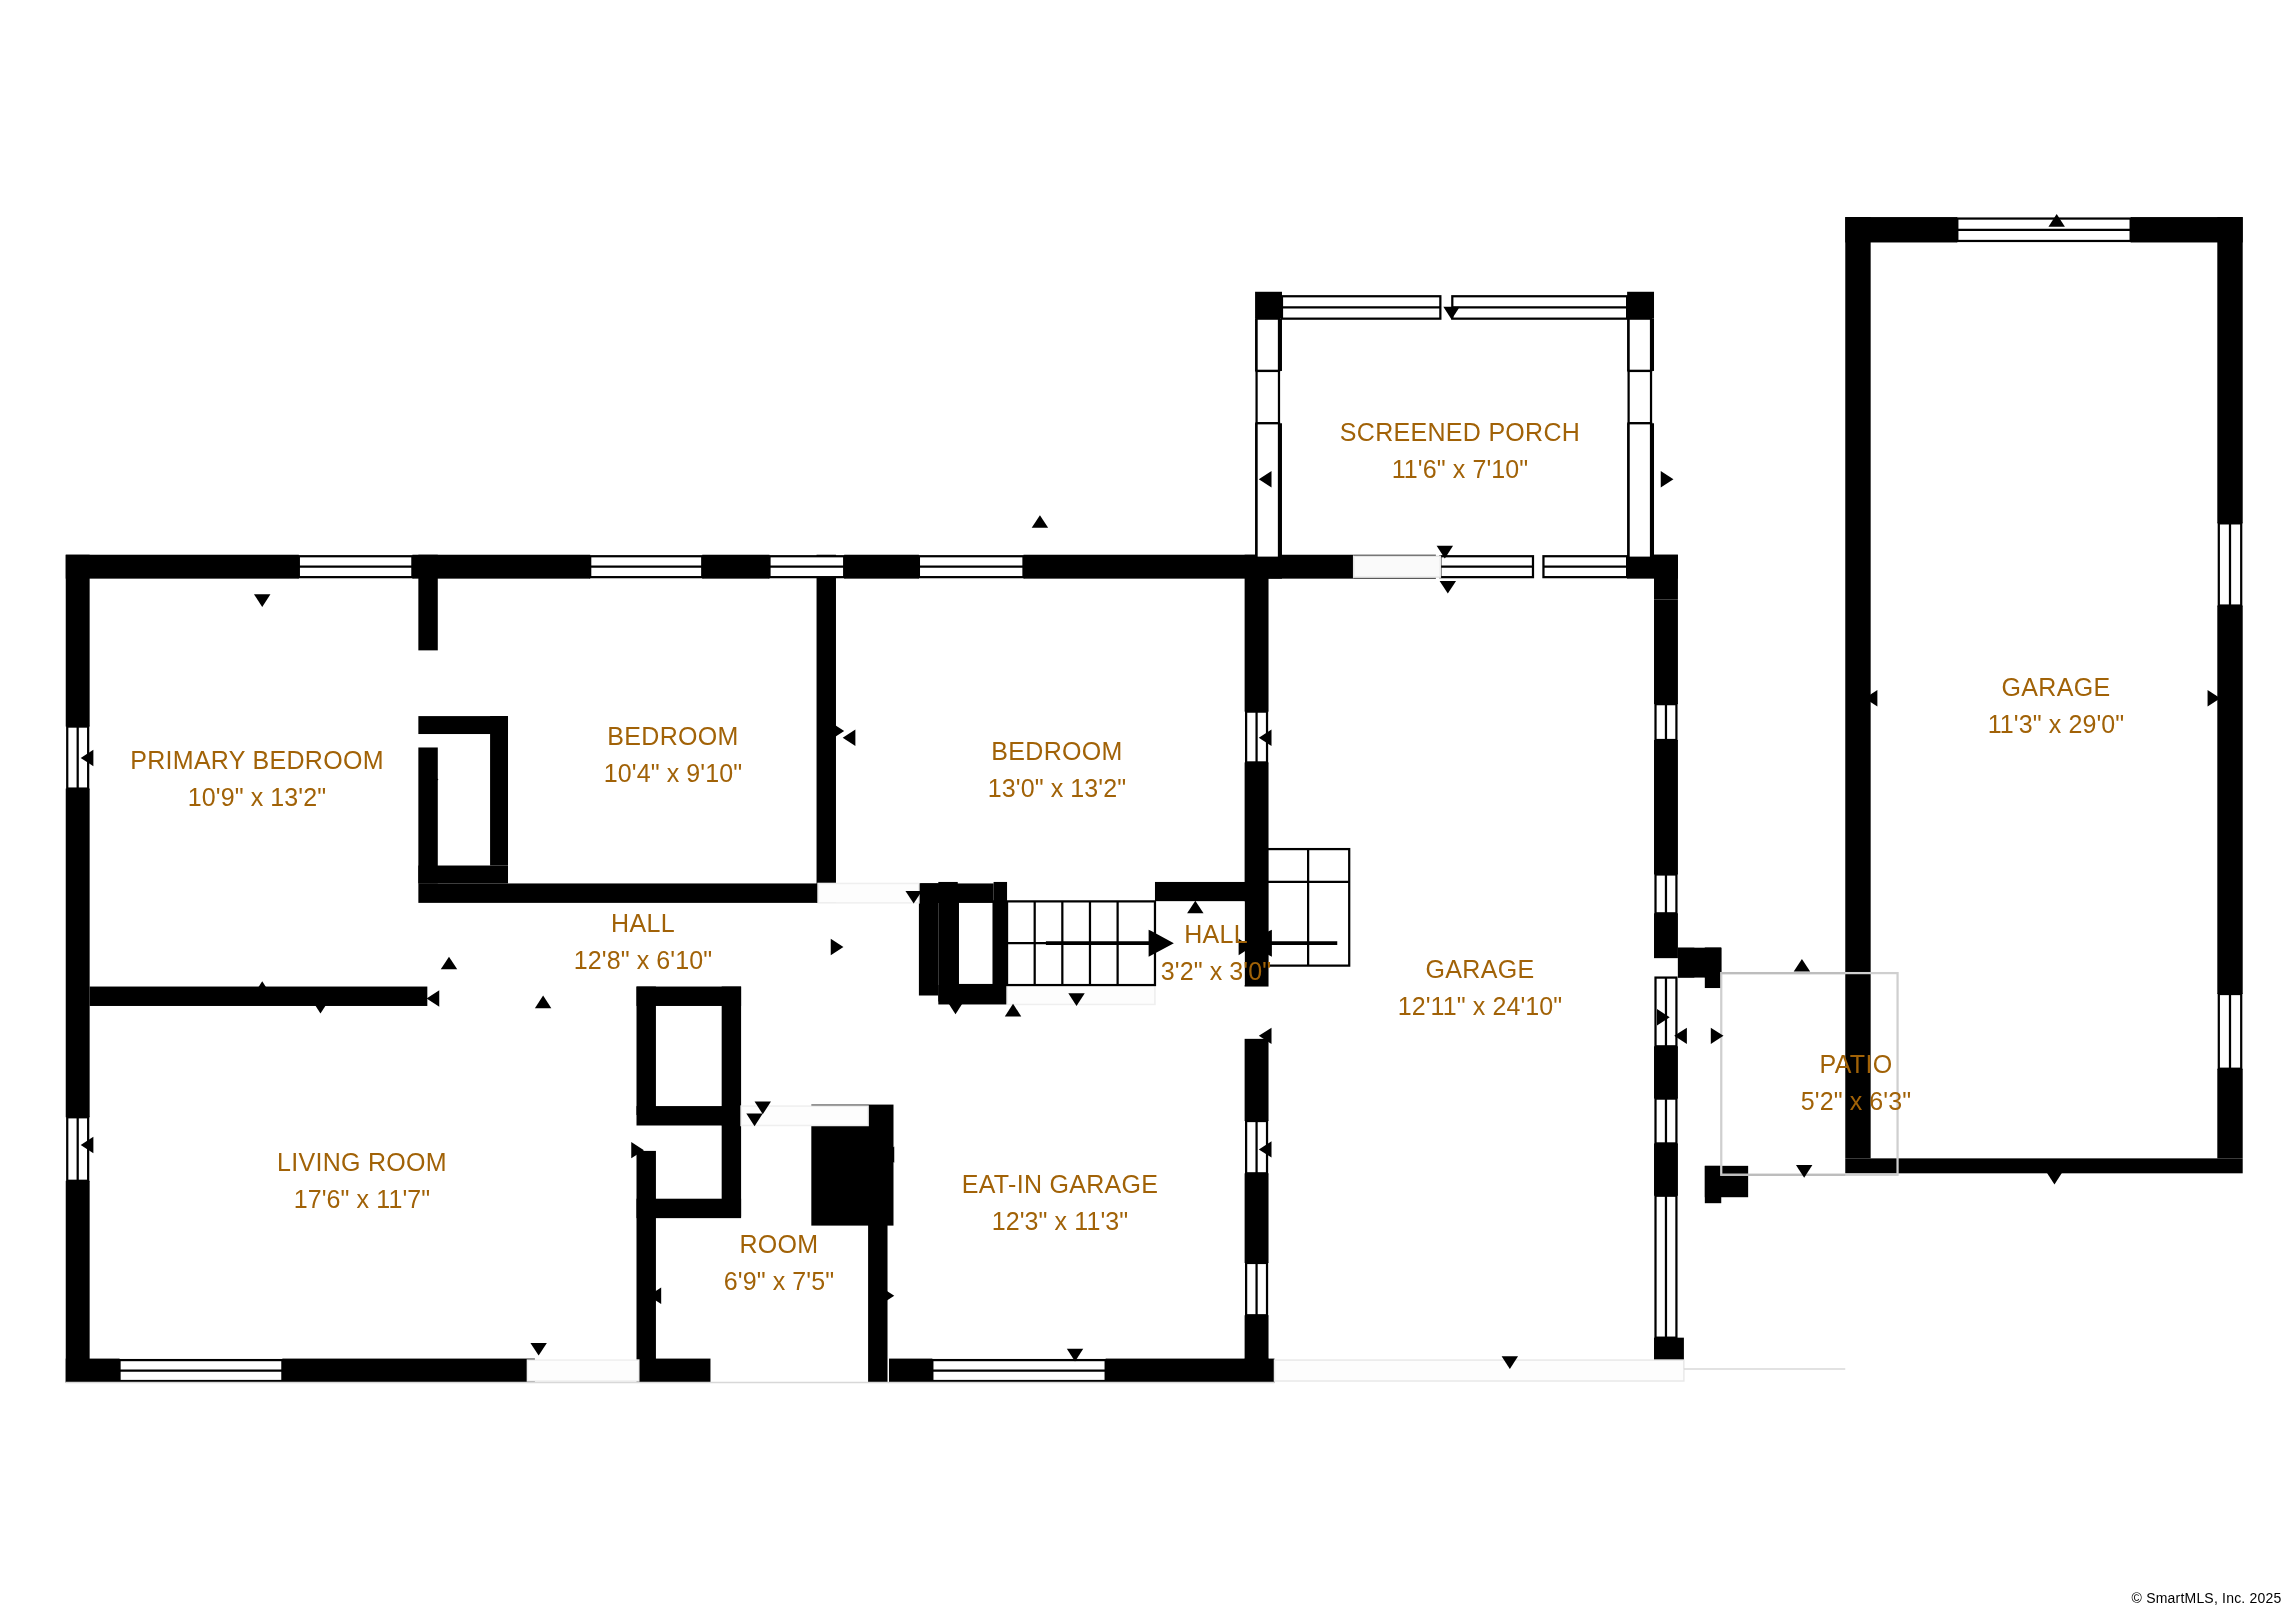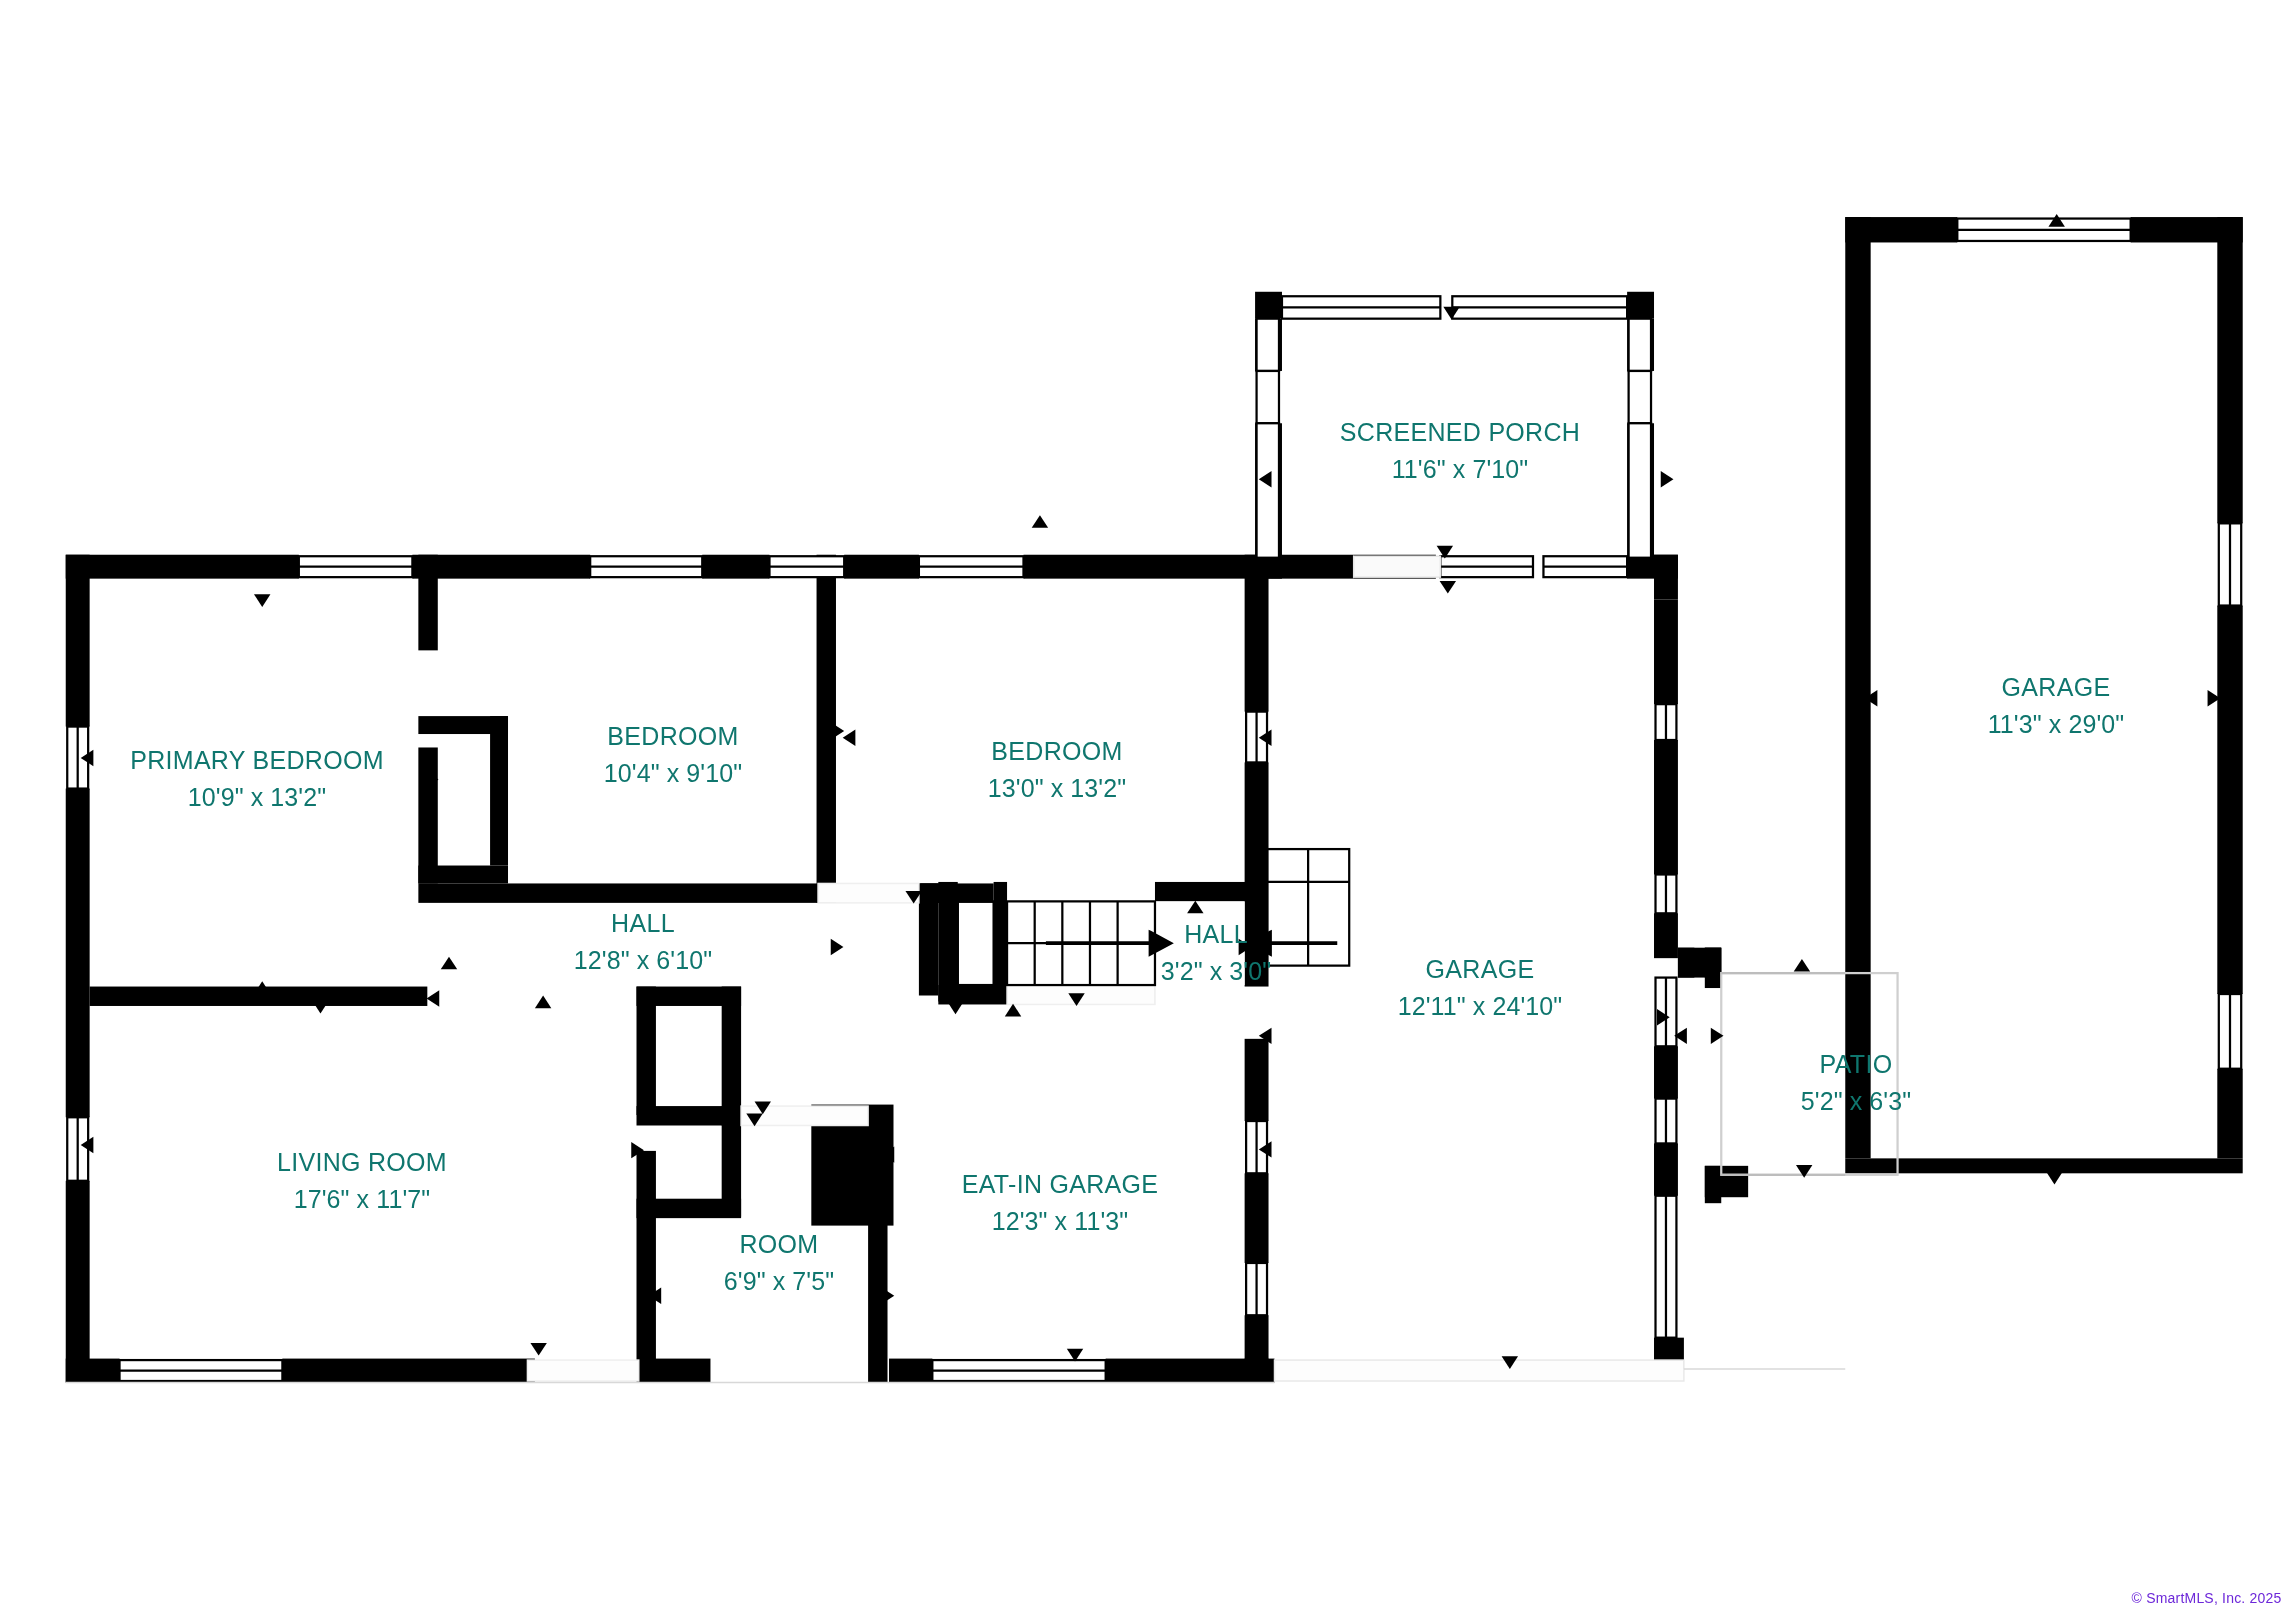--- a/index.html
+++ b/index.html
@@ -18,21 +18,21 @@
   #plan-svg {
     position: absolute;
     left: 0;
     top: 0;
     width: 2295px;
     height: 1613px;
   }
   .room-label {
     position: absolute;
     text-align: center;
-    color: #0f766e;
+    color: #a16207;
     font-family: "Liberation Sans", sans-serif;
     line-height: 1.30;
     white-space: nowrap;
     transform: translate(-50%, -50%);
     pointer-events: none;
   }
   .room-label .rname {
     display: block;
     font-size: 25px;
     letter-spacing: 0.3px;
@@ -41,21 +41,21 @@
     display: block;
     font-size: 25px;
     letter-spacing: 0.1px;
     margin-top: 4.5px;
   }
   #copyright {
     position: absolute;
     right: 13.5px;
     bottom: 7.5px;
     font-size: 14px;
-    color: #6d28d9;
+    color: #000000;
     font-family: "Liberation Sans", sans-serif;
     letter-spacing: 0.2px;
     white-space: nowrap;
   }
 </style>
 </head>
 <body>
 
 <div id="page">
 

